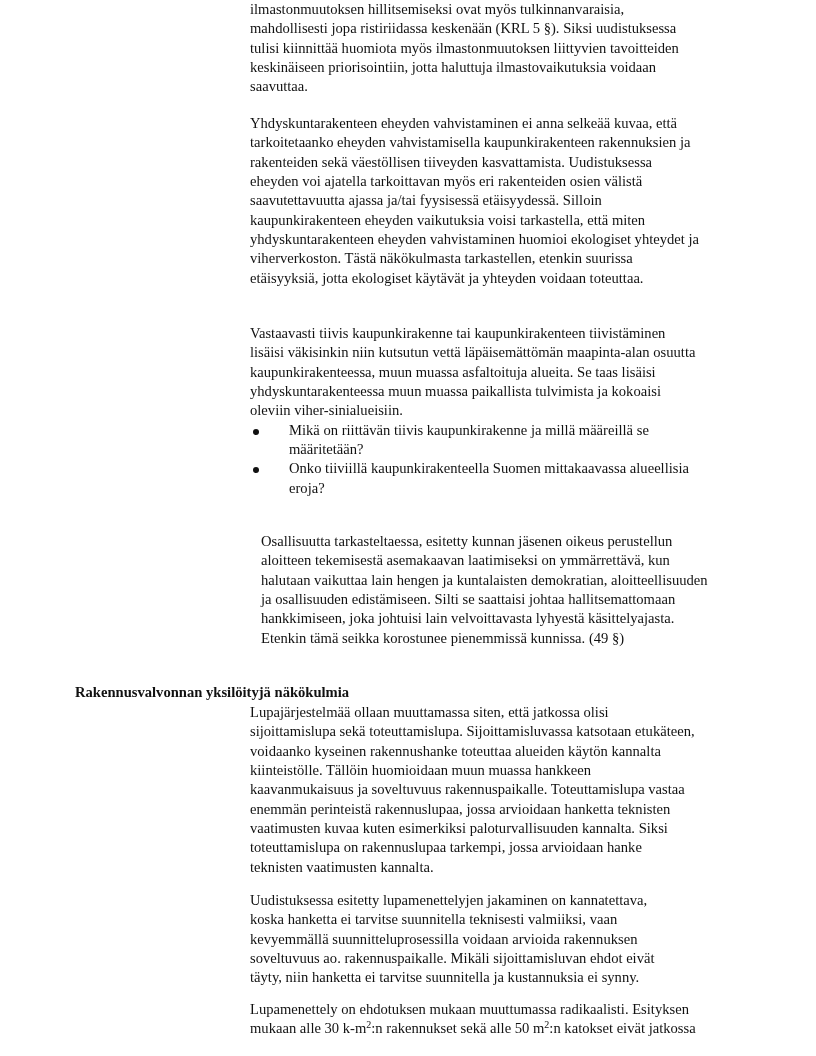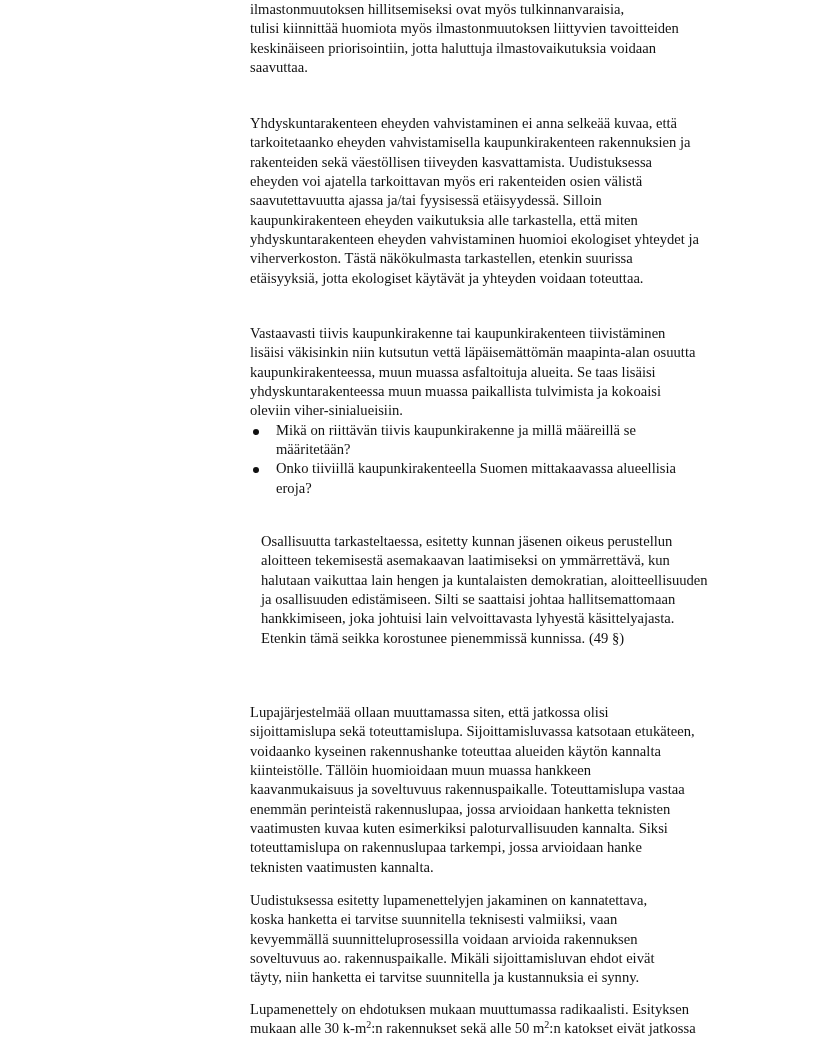--- a/index.html
+++ b/index.html
@@ -11,42 +11,43 @@
     line-height: 19.35px;
   }
   .page { position: absolute; left: 0; top: 0; width: 764px; height: 1056px; }
   .block { position: absolute; left: 250px; width: 500px; }
   .line { white-space: nowrap; height: 19.35px; }
   .b { font-weight: normal; }
   .heading { position: absolute; left: 75px; top: 683px; font-weight: bold; white-space: nowrap; }
   .bullet-item { position: relative; }
   .bullet-dot { position: absolute; left: 0px; top: 0; width: 30px; }
   .bullet-dot::before { content: ""; position: absolute; left: 3px; top: 8px; width: 6px; height: 6px; border-radius: 50%; background: #111; }
-  .bullet-text { margin-left: 26px; }
+  .bullet-text { margin-left: 39px; }
   sup { font-size: 10px; vertical-align: 5px; line-height: 0; }
 </style>
 </head>
 <body>
 
 <div class="page">
 
   <div class="block" style="top:0px;">
     <div class="line">ilmastonmuutoksen hillitsemiseksi ovat myös tulkinnanvaraisia,</div>
+    <div class="line">mahdollisesti jopa ristiriidassa keskenään (KRL 5 §). Siksi uudistuksessa</div>
     <div class="line">tulisi kiinnittää huomiota myös ilmastonmuutoksen liittyvien tavoitteiden</div>
     <div class="line">keskinäiseen priorisointiin, jotta haluttuja ilmastovaikutuksia voidaan</div>
     <div class="line">saavuttaa.</div>
   </div>
 
   <div class="block" style="top:114px;">
     <div class="line">Yhdyskuntarakenteen eheyden vahvistaminen ei anna selkeää kuvaa, että</div>
     <div class="line">tarkoitetaanko eheyden vahvistamisella kaupunkirakenteen rakennuksien ja</div>
     <div class="line">rakenteiden sekä väestöllisen tiiveyden kasvattamista. Uudistuksessa</div>
     <div class="line">eheyden voi ajatella tarkoittavan myös eri rakenteiden osien välistä</div>
     <div class="line">saavutettavuutta ajassa ja/tai fyysisessä etäisyydessä. Silloin</div>
-    <div class="line">kaupunkirakenteen eheyden vaikutuksia alle tarkastella, että miten</div>
+    <div class="line">kaupunkirakenteen eheyden vaikutuksia voisi tarkastella, että miten</div>
     <div class="line">yhdyskuntarakenteen eheyden vahvistaminen huomioi ekologiset yhteydet ja</div>
     <div class="line">viherverkoston. Tästä näkökulmasta tarkastellen, etenkin suurissa</div>
     <div class="line">etäisyyksiä, jotta ekologiset käytävät ja yhteyden voidaan toteuttaa.</div>
   </div>
 
   <div class="block" style="top:324px;">
     <div class="line">Vastaavasti tiivis kaupunkirakenne tai kaupunkirakenteen tiivistäminen</div>
     <div class="line">lisäisi väkisinkin niin kutsutun vettä läpäisemättömän maapinta-alan osuutta</div>
     <div class="line">kaupunkirakenteessa, muun muassa asfaltoituja alueita. Se taas lisäisi</div>
     <div class="line">yhdyskuntarakenteessa muun muassa paikallista tulvimista ja kokoaisi</div>
@@ -70,20 +71,21 @@
 
   <div class="block" style="top:532px;margin-left:11px;">
     <div class="line">Osallisuutta tarkasteltaessa, esitetty kunnan jäsenen oikeus perustellun</div>
     <div class="line">aloitteen tekemisestä asemakaavan laatimiseksi on ymmärrettävä, kun</div>
     <div class="line">halutaan vaikuttaa lain hengen ja kuntalaisten demokratian, aloitteellisuuden</div>
     <div class="line"><span>ja osallisuuden edistämiseen. Silti se </span><span class="b">saattaisi johtaa hallitsemattomaan</span></div>
     <div class="line"><span class="b">hankkimiseen</span><span>, joka johtuisi lain velvoittavasta lyhyestä käsittelyajasta.</span></div>
     <div class="line">Etenkin tämä seikka korostunee pienemmissä kunnissa. (49 §)</div>
   </div>
 
+  <div class="heading">Rakennusvalvonnan yksilöityjä näkökulmia</div>
 
   <div class="block" style="top:703px;">
     <div class="line">Lupajärjestelmää ollaan muuttamassa siten, että jatkossa olisi</div>
     <div class="line">sijoittamislupa sekä toteuttamislupa. Sijoittamisluvassa katsotaan etukäteen,</div>
     <div class="line">voidaanko kyseinen rakennushanke toteuttaa alueiden käytön kannalta</div>
     <div class="line">kiinteistölle. Tällöin huomioidaan muun muassa hankkeen</div>
     <div class="line">kaavanmukaisuus ja soveltuvuus rakennuspaikalle. Toteuttamislupa vastaa</div>
     <div class="line">enemmän perinteistä rakennuslupaa, jossa arvioidaan hanketta teknisten</div>
     <div class="line">vaatimusten kuvaa kuten esimerkiksi paloturvallisuuden kannalta. Siksi</div>
     <div class="line">toteuttamislupa on rakennuslupaa tarkempi, jossa arvioidaan hanke</div>

